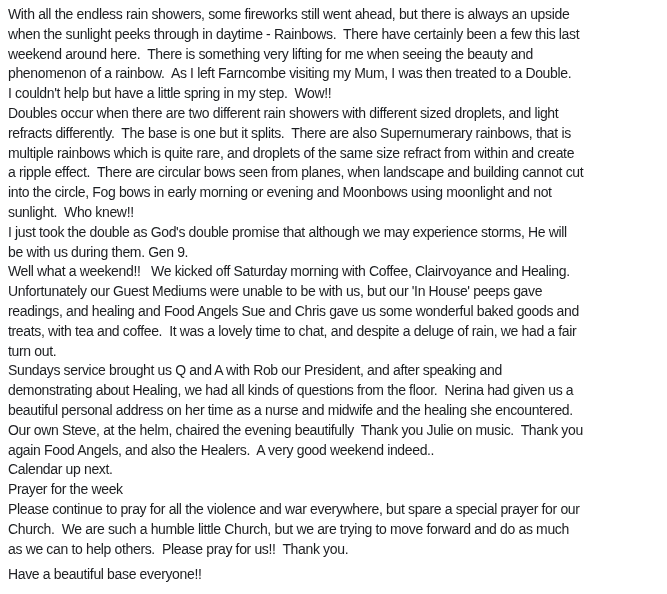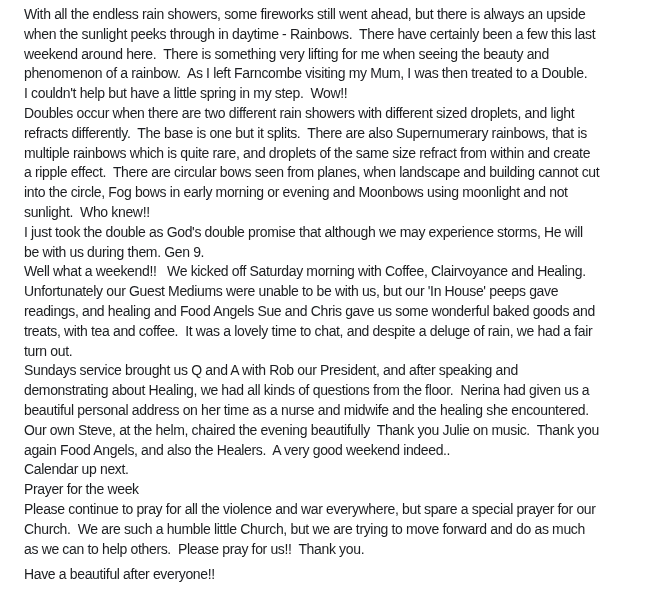--- a/index.html
+++ b/index.html
@@ -7,21 +7,21 @@
     padding: 0;
   }
   body {
     width: 667px;
     height: 594px;
     overflow: hidden;
     background: #ffffff;
     font-family: "Liberation Sans", sans-serif;
   }
   .post {
-    padding: 5px 0 0 24px;
+    padding: 5px 0 0 8px;
     color: #1c1e21;
     font-size: 14px;
     line-height: 19.8px;
     letter-spacing: -0.35px;
   }
   .post p {
     margin: 0;
     white-space: pre; 
   }
   .post .post-closing {
@@ -53,14 +53,14 @@
 Sundays service brought us Q and A with Rob our President, and after speaking and
 demonstrating about Healing, we had all kinds of questions from the floor.  Nerina had given us a
 beautiful personal address on her time as a nurse and midwife and the healing she encountered.
 Our own Steve, at the helm, chaired the evening beautifully  Thank you Julie on music.  Thank you
 again Food Angels, and also the Healers.  A very good weekend indeed..
 Calendar up next.
 Prayer for the week
 Please continue to pray for all the violence and war everywhere, but spare a special prayer for our
 Church.  We are such a humble little Church, but we are trying to move forward and do as much
 as we can to help others.  Please pray for us!!  Thank you.</p>
-  <p class="post-closing">Have a beautiful after everyone!!</p>
+  <p class="post-closing">Have a beautiful base everyone!!</p>
 </main>
 
 </body></html>

